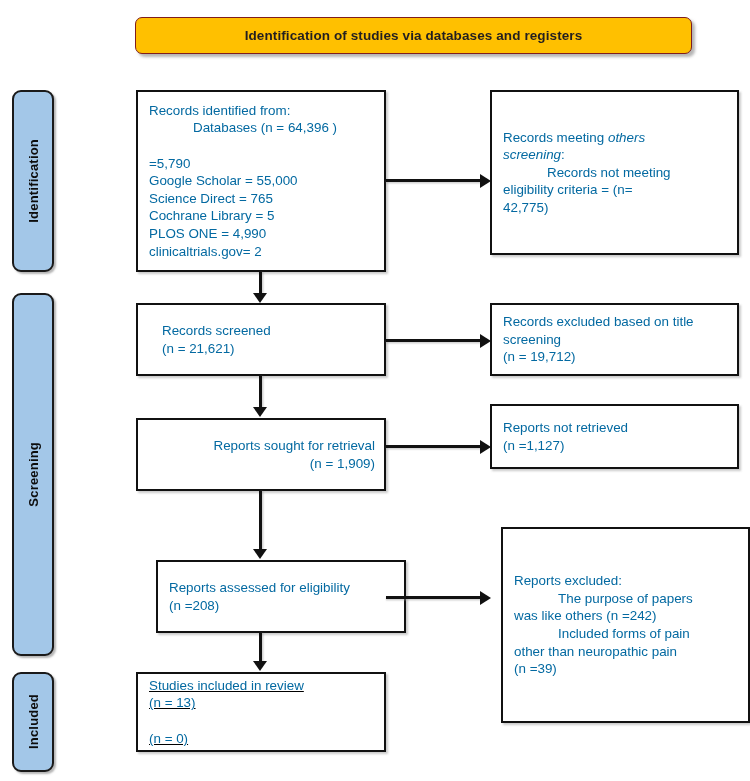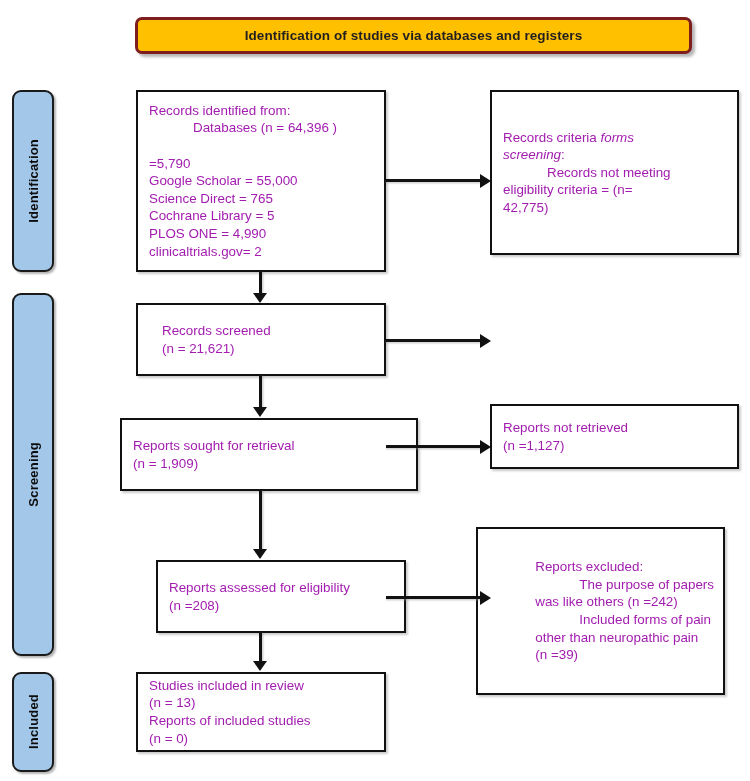--- a/index.html
+++ b/index.html
@@ -21,21 +21,21 @@
   }
 
   
   .banner {
     position: absolute;
     left: 135px;
     top: 17px;
     width: 557px;
     height: 37px;
     background: #FFC000;
-    border: 3px solid #7f1d1d;
+    border: 1px solid #7f1d1d;
     border-radius: 7px;
     box-shadow: 3px 3px 3px rgba(120,120,120,0.55);
     display: flex;
     align-items: center;
     justify-content: center;
     box-sizing: border-box;
   }
   .banner-text {
     font-size: 13.5px;
     font-weight: bold;
@@ -79,37 +79,37 @@
     box-sizing: border-box;
     box-shadow: 2px 2px 2px rgba(140,140,140,0.45);
     padding: 7px 9px 7px 11px;
     display: flex;
     flex-direction: column;
     justify-content: center;
   }
   .box-text {
     font-size: 13.4px;
     line-height: 17.6px;
-    color: #a21caf;
+    color: #0369a1;
     white-space: pre-wrap;
   }
   .box-text.vtop { align-self: flex-start; }
 
   
   #box-identified     { left: 136px; top: 90px;  width: 250px; height: 182px; }
   #box-screened       { left: 136px; top: 303px; width: 250px; height: 73px; padding-left: 24px; }
-  #box-sought         { left: 120px; top: 418px; width: 298px; height: 73px; }
+  #box-sought         { left: 136px; top: 418px; width: 250px; height: 73px; text-align: right; }
   #box-assessed       { left: 136px; top: 560px; width: 250px; height: 73px; margin-left: 20px; }
-  #box-included       { left: 136px; top: 672px; width: 250px; height: 80px; }
+  #box-included       { left: 136px; top: 672px; width: 250px; height: 80px; text-decoration: underline; }
 
   
   #box-removed        { left: 490px; top: 90px;  width: 249px; height: 165px; }
   #box-excluded-title { left: 490px; top: 303px; width: 249px; height: 73px; }
   #box-not-retrieved  { left: 490px; top: 404px; width: 249px; height: 65px; }
-  #box-excluded-full  { left: 476px; top: 527px; width: 249px; height: 168px; align-items: flex-end; }
+  #box-excluded-full  { left: 501px; top: 527px; width: 249px; height: 196px; }
 
   .indent { display: inline-block; width: 44px; }
   .ital { font-style: italic; }
 
   
   .conn { position: absolute; }
 
   .v-line {
     width: 3px;
     background: #111111;
@@ -150,33 +150,36 @@
   </div>
   <div class="stage" id="stage-included">
     <span class="stage-label">Included</span>
   </div>
 
   <div class="box" id="box-identified">
     <div class="box-text vtop"><span>Records identified from:</span><br><span class="indent"></span><span>Databases (n = 64,396 )</span><br><br><span>=5,790</span><br><span>Google Scholar = 55,000</span><br><span>Science Direct = 765</span><br><span>Cochrane Library = 5</span><br><span>PLOS ONE = 4,990</span><br><span>clinicaltrials.gov= 2</span></div>
   </div>
 
   <div class="box" id="box-removed">
-    <div class="box-text"><span>Records criteria </span><span class="ital">forms</span><br><span class="ital">screening</span><span>:</span><br><span class="indent"></span><span>Records not meeting</span><br><span>eligibility criteria = (n=</span><br><span>42,775)</span></div>
+    <div class="box-text"><span>Records meeting </span><span class="ital">others</span><br><span class="ital">screening</span><span>:</span><br><span class="indent"></span><span>Records not meeting</span><br><span>eligibility criteria = (n=</span><br><span>42,775)</span></div>
   </div>
 
   <div class="conn h-line" style="left:386px; top:179px; width:95px;"></div>
   <div class="conn h-arrowhead" style="left:480px; top:174px;"></div>
 
   <div class="conn v-line" style="left:259px; top:272px; height:22px;"></div>
   <div class="conn v-arrowhead" style="left:253px; top:293px;"></div>
 
   <div class="box" id="box-screened">
     <div class="box-text"><span>Records screened</span><br><span>(n = 21,621)</span></div>
   </div>
 
+  <div class="box" id="box-excluded-title">
+    <div class="box-text"><span>Records excluded based on title</span><br><span>screening</span><br><span>(n = 19,712)</span></div>
+  </div>
 
   <div class="conn h-line" style="left:386px; top:339px; width:95px;"></div>
   <div class="conn h-arrowhead" style="left:480px; top:334px;"></div>
 
   <div class="conn v-line" style="left:259px; top:376px; height:32px;"></div>
   <div class="conn v-arrowhead" style="left:253px; top:407px;"></div>
 
   <div class="box" id="box-sought">
     <div class="box-text"><span>Reports sought for retrieval</span><br><span>(n = 1,909)</span></div>
   </div>
@@ -199,16 +202,16 @@
     <div class="box-text"><span>Reports excluded:</span><br><span class="indent"></span><span>The purpose of papers</span><br><span>was like others (n =242)</span><br><span class="indent"></span><span>Included forms of pain</span><br><span>other than neuropathic pain</span><br><span>(n =39)</span></div>
   </div>
 
   <div class="conn h-line" style="left:386px; top:596px; width:95px;"></div>
   <div class="conn h-arrowhead" style="left:480px; top:591px;"></div>
 
   <div class="conn v-line" style="left:259px; top:633px; height:29px;"></div>
   <div class="conn v-arrowhead" style="left:253px; top:661px;"></div>
 
   <div class="box" id="box-included">
-    <div class="box-text"><span>Studies included in review</span><br><span>(n = 13)</span><br><span>Reports of included studies</span><br><span>(n = 0)</span></div>
+    <div class="box-text"><span>Studies included in review</span><br><span>(n = 13)</span><br><br><span>(n = 0)</span></div>
   </div>
 
 </div>
 
 </body></html>

